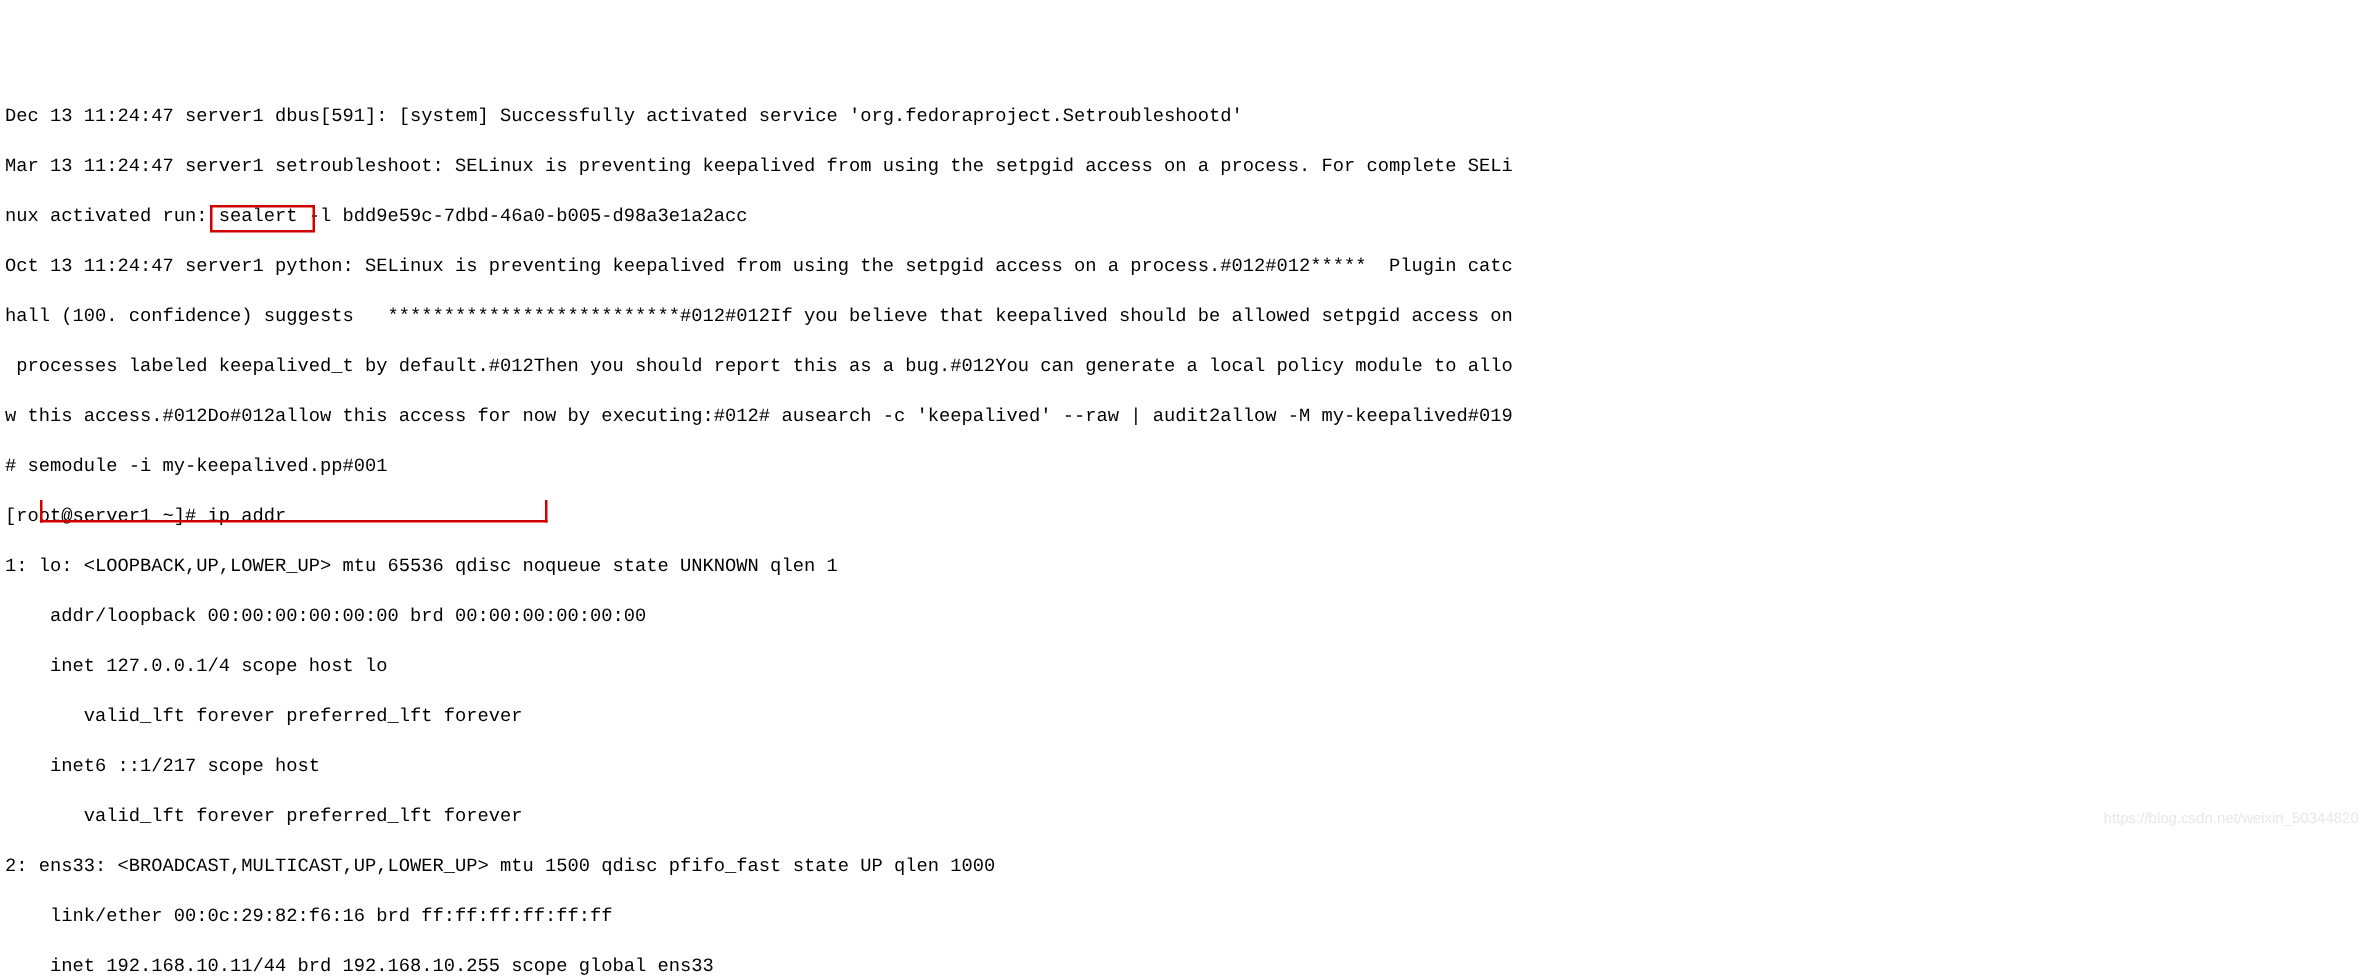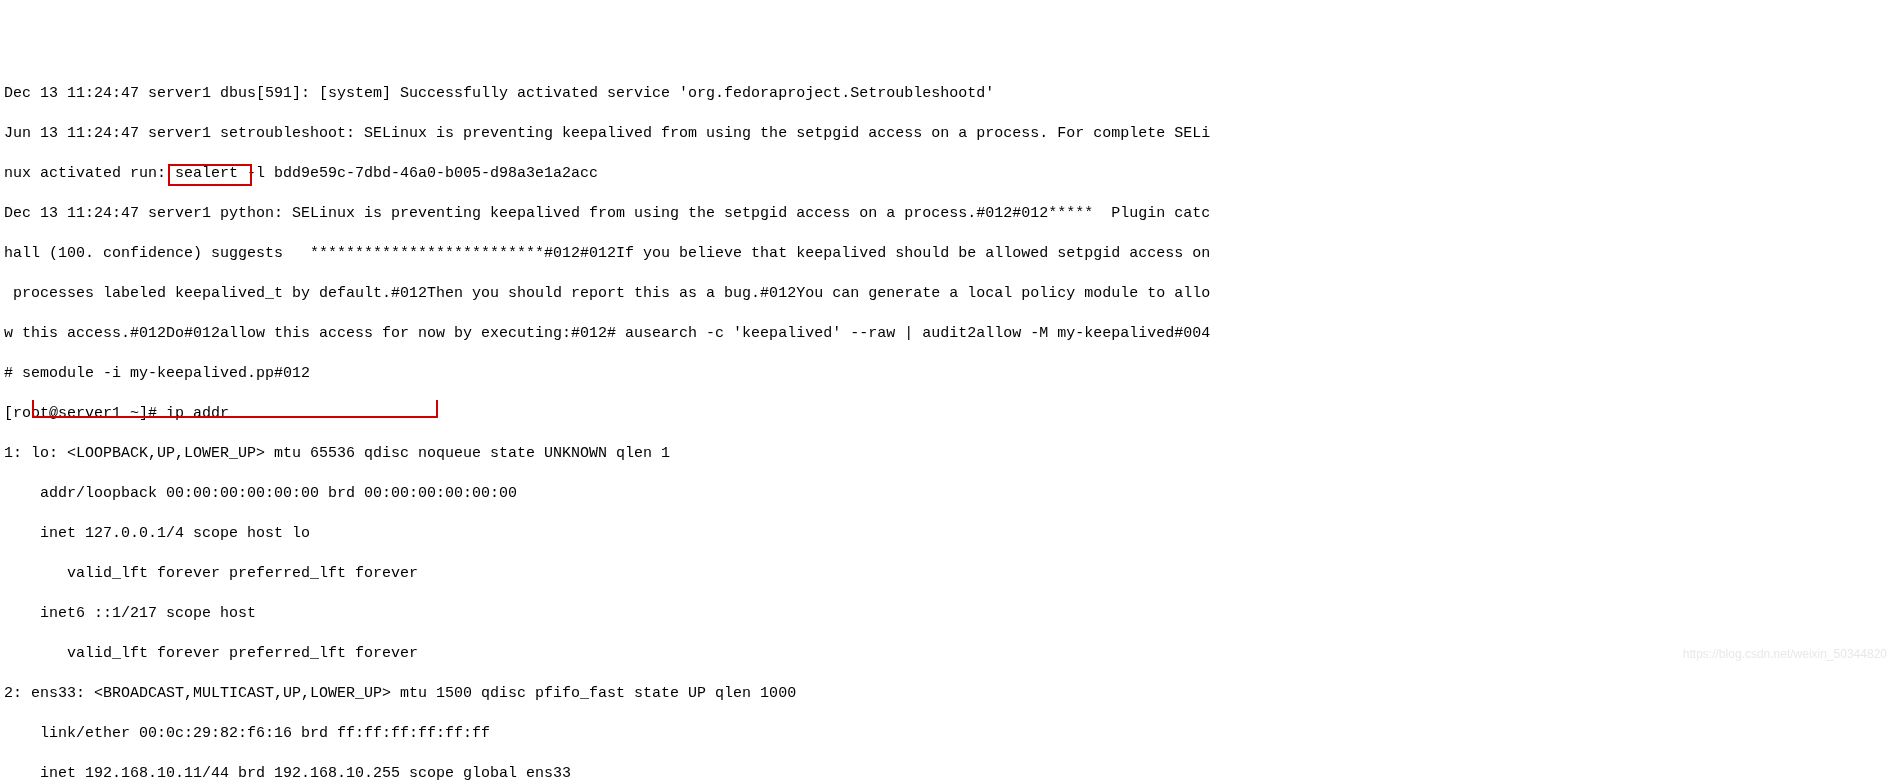--- a/index.html
+++ b/index.html
@@ -44,27 +44,27 @@
       font-size: 12px;
       color: #e8e8e8;
     }
   </style>
 </head>
 <body>
 
 
 
 <div class="line">Dec 13 11:24:47 server1 dbus[591]: [system] Successfully activated service 'org.fedoraproject.Setroubleshootd'</div>
-<div class="line">Jun 13 11:24:47 server1 setroubleshoot: SELinux is preventing keepalived from using the setpgid access on a process. For complete SELi</div>
+<div class="line">Mar 13 11:24:47 server1 setroubleshoot: SELinux is preventing keepalived from using the setpgid access on a process. For complete SELi</div>
 <div class="line">nux activated run: sealert -l bdd9e59c-7dbd-46a0-b005-d98a3e1a2acc</div>
-<div class="line">Dec 13 11:24:47 server1 python: SELinux is preventing keepalived from using the setpgid access on a process.#012#012*****  Plugin catc</div>
+<div class="line">Oct 13 11:24:47 server1 python: SELinux is preventing keepalived from using the setpgid access on a process.#012#012*****  Plugin catc</div>
 <div class="line">hall (100. confidence) suggests   **************************#012#012If you believe that keepalived should be allowed setpgid access on</div>
 <div class="line"> processes labeled keepalived_t by default.#012Then you should report this as a bug.#012You can generate a local policy module to allo</div>
-<div class="line">w this access.#012Do#012allow this access for now by executing:#012# ausearch -c 'keepalived' --raw | audit2allow -M my-keepalived#004</div>
-<div class="line"># semodule -i my-keepalived.pp#012</div>
+<div class="line">w this access.#012Do#012allow this access for now by executing:#012# ausearch -c 'keepalived' --raw | audit2allow -M my-keepalived#019</div>
+<div class="line"># semodule -i my-keepalived.pp#001</div>
 <div class="line"><span>[root@server1 ~]# </span><span>ip addr</span></div>
 <div class="line">1: lo: &lt;LOOPBACK,UP,LOWER_UP&gt; mtu 65536 qdisc noqueue state UNKNOWN qlen 1</div>
 <div class="line">    addr/loopback 00:00:00:00:00:00 brd 00:00:00:00:00:00</div>
 <div class="line">    inet 127.0.0.1/4 scope host lo</div>
 <div class="line">       valid_lft forever preferred_lft forever</div>
 <div class="line">    inet6 ::1/217 scope host</div>
 <div class="line">       valid_lft forever preferred_lft forever</div>
 <div class="line">2: ens33: &lt;BROADCAST,MULTICAST,UP,LOWER_UP&gt; mtu 1500 qdisc pfifo_fast state UP qlen 1000</div>
 <div class="line">    link/ether 00:0c:29:82:f6:16 brd ff:ff:ff:ff:ff:ff</div>
 <div class="line">    inet 192.168.10.11/44 brd 192.168.10.255 scope global ens33</div>

